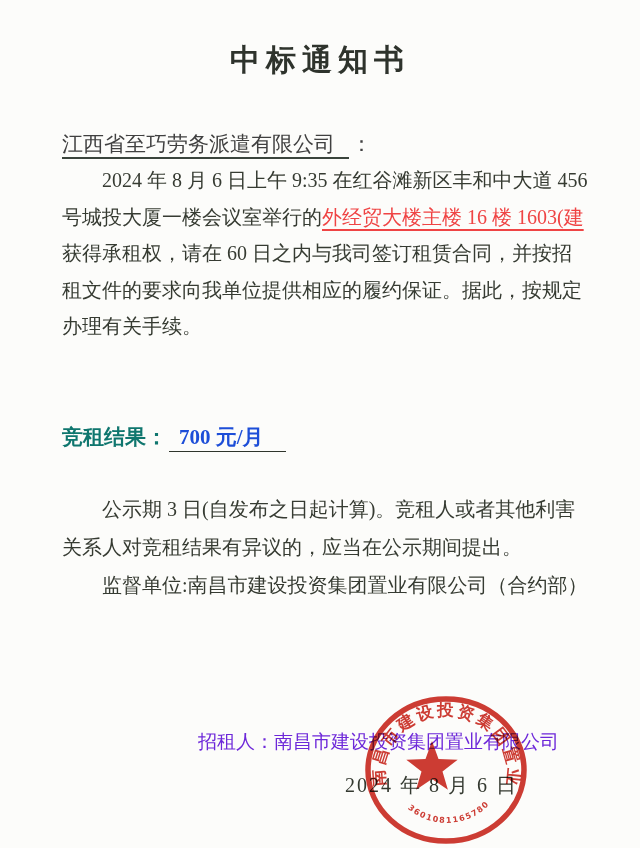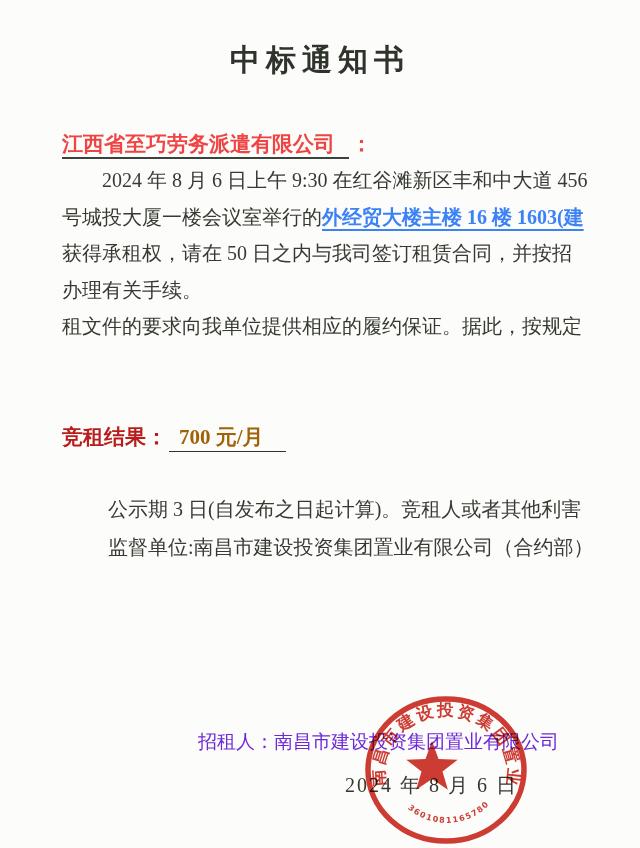--- a/index.html
+++ b/index.html
@@ -6,44 +6,44 @@
   body{background:#e8e8e8;font-family:"Liberation Serif","DejaVu Serif",serif;}
   .page{
     position:relative;width:640px;height:848px;margin:0 auto;
     background:#fcfcfa;overflow:hidden;color:#363b32;
   }
   .title{
     position:absolute;top:40px;left:0;width:640px;text-align:center;
     font-size:30px;font-weight:700;letter-spacing:6px;color:#2e332c;
   }
   .recipient{
-    position:absolute;top:130px;left:62px;font-size:21px;font-weight:700;color:#ef4444;
+    position:absolute;top:130px;left:62px;font-size:21px;font-weight:400;color:#404040;
     white-space:nowrap;
   }
   .recipient .uline{
     border-bottom:2px solid #3a443c;padding-right:14px;padding-bottom:1px;
   }
   .recipient .colon{margin-left:2px;}
   .para{position:absolute;left:62px;width:526px;}
   .para1{top:162px;}
   .para1 .line{height:36.5px;line-height:36.5px;}
-  .para2{top:490px;margin-left:6px;}
+  .para2{top:490px;}
   .para2 .line{height:38px;line-height:38px;}
   .line{white-space:nowrap;font-size:20px;}
   .line.indent{padding-left:40px;}
   .seg-em{
-    font-weight:700;color:#3b82f6;
+    font-weight:400;color:#ef4444;
     text-decoration:underline;text-underline-offset:5px;text-decoration-thickness:1.5px;
   }
   .result-line{
     position:absolute;top:423px;left:62px;font-size:21px;white-space:nowrap;
   }
-  .result-label{font-weight:700;color:#b91c1c;}
+  .result-label{font-weight:700;color:#0f766e;}
   .result-value{
-    font-weight:700;color:#a16207;
+    font-weight:700;color:#1d4ed8;
     border-bottom:1.8px solid #2f352c;padding:0 22px 2px 10px;margin-left:2px;
   }
   .sign-line{
     position:absolute;top:729px;left:198px;font-size:19px;white-space:nowrap;color:#6d28d9;
   }
   .date-line{
     position:absolute;top:772px;left:345px;font-size:20px;letter-spacing:2px;
     white-space:nowrap;color:#343930;
   }
   .seal{
@@ -56,33 +56,34 @@
 
 <div class="page">
 
   <div class="title">中标通知书</div>
 
   <div class="recipient">
     <span class="uline">江西省至巧劳务派遣有限公司</span><span class="colon">：</span>
   </div>
 
   <div class="para para1">
-      <div class="line indent"><span class="seg-n">2024 年 8 月 6 日上午 9:30 在红谷滩新区丰和中大道 456</span></div>
+      <div class="line indent"><span class="seg-n">2024 年 8 月 6 日上午 9:35 在红谷滩新区丰和中大道 456</span></div>
       <div class="line"><span class="seg-n">号城投大厦一楼会议室举行的</span><span class="seg-em">外经贸大楼主楼 16 楼 1603(建</span></div>
-      <div class="line"><span class="seg-n">获得承租权，请在 50 日之内与我司签订租赁合同，并按招</span></div>
+      <div class="line"><span class="seg-n">获得承租权，请在 60 日之内与我司签订租赁合同，并按招</span></div>
+      <div class="line"><span class="seg-n">租文件的要求向我单位提供相应的履约保证。据此，按规定</span></div>
       <div class="line"><span class="seg-n">办理有关手续。</span></div>
-      <div class="line"><span class="seg-n">租文件的要求向我单位提供相应的履约保证。据此，按规定</span></div>
     </div>
 
   <div class="result-line">
     <span class="result-label">竞租结果：</span><span class="result-value">700 元/月</span>
   </div>
 
   <div class="para para2">
       <div class="line indent"><span class="seg-n">公示期 3 日(自发布之日起计算)。竞租人或者其他利害</span></div>
+      <div class="line"><span class="seg-n">关系人对竞租结果有异议的，应当在公示期间提出。</span></div>
       <div class="line indent"><span class="seg-n">监督单位:南昌市建设投资集团置业有限公司（合约部）</span></div>
     </div>
 
   <div class="sign-line">
     <span>招租人：</span><span>南昌市建设投资集团置业有限公司</span>
   </div>
 
   <div class="date-line">2024 年 8 月 6 日</div>
 
   <div class="seal">

